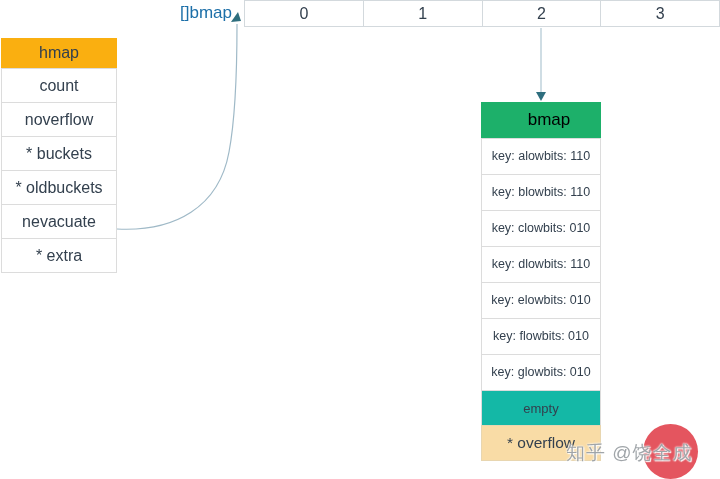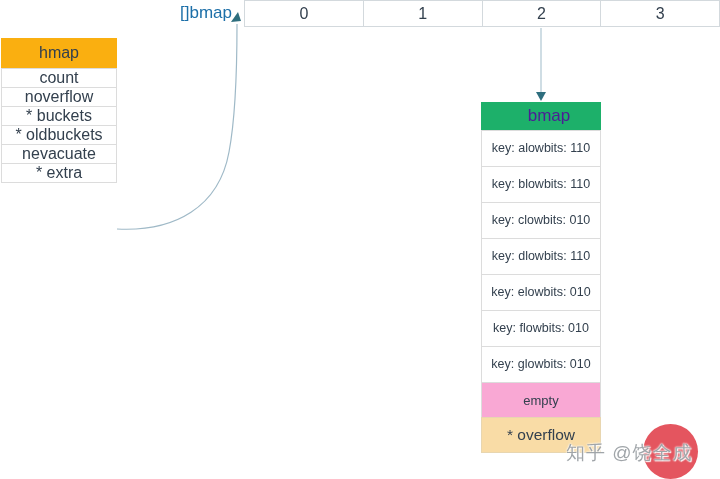--- a/index.html
+++ b/index.html
@@ -20,40 +20,40 @@
     font-size:17px;color:#1C6FA8;
   }
 
   
   .hmap-table{position:absolute;left:1px;top:38px;width:116px;}
   .hmap-header{
     height:30px;background:#FAAF10;display:flex;align-items:center;justify-content:center;
     font-size:16px;color:#33404E;
   }
   .hmap-row{
-    height:20px;box-sizing:border-box;border:1px solid #dcdcdc;margin-top:-1px;background:#fff;
+    height:35px;box-sizing:border-box;border:1px solid #dcdcdc;margin-top:-1px;background:#fff;
     display:flex;align-items:center;justify-content:center;font-size:16px;
   }
   .hmap-row.first{margin-top:0;}
   .hmap-row.highlight{background:#C8CEC6;}
 
   
   .bmap-table{position:absolute;left:481px;top:102px;width:120px;}
   .bmap-header{
-    height:28px;background:#1DB06A;display:flex;align-items:center;justify-content:center;
-    font-size:17px;color:#4c1d95;padding-left:16px;
+    height:36px;background:#1DB06A;display:flex;align-items:center;justify-content:center;
+    font-size:17px;color:#000000;padding-left:16px;
   }
   .bmap-entry{
     height:37px;box-sizing:border-box;border:1px solid #dcdcdc;margin-top:-1px;background:#fff;
     display:flex;flex-direction:row;align-items:center;justify-content:center;
     font-size:12.5px;line-height:1.35;
   }
   .bmap-entry.first{margin-top:0;}
   .bmap-empty{
-    height:36px;box-sizing:border-box;border:1px solid #dcdcdc;margin-top:-1px;background:#f9a8d4;
+    height:36px;box-sizing:border-box;border:1px solid #dcdcdc;margin-top:-1px;background:#14b8a6;
     display:flex;align-items:center;justify-content:center;font-size:13px;
   }
   .bmap-overflow{
     height:36px;box-sizing:border-box;border:1px solid #e8d6b0;margin-top:-1px;background:#F9DCA6;
     display:flex;align-items:center;justify-content:center;font-size:15.5px;
   }
 
   
   .arrows{position:absolute;left:0;top:0;width:720px;height:479px;pointer-events:none;}
 

